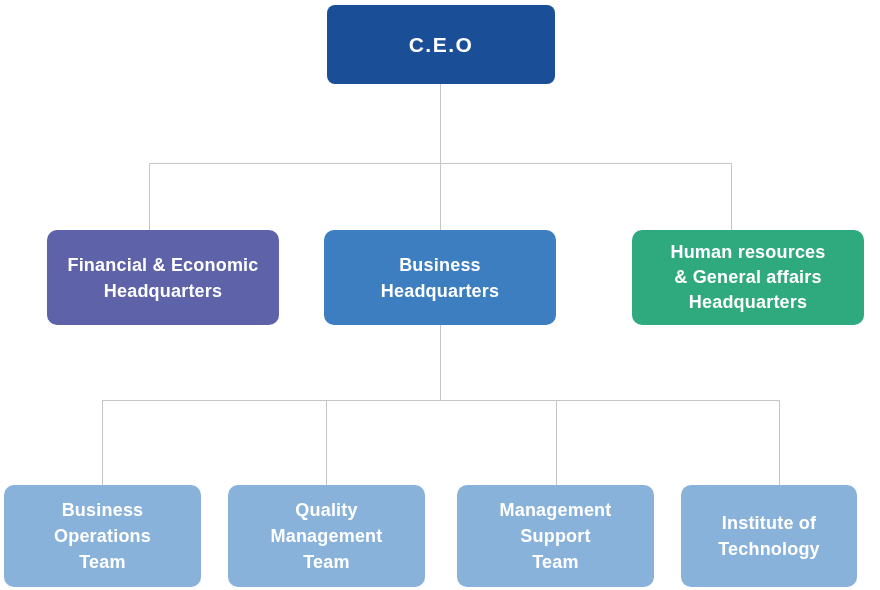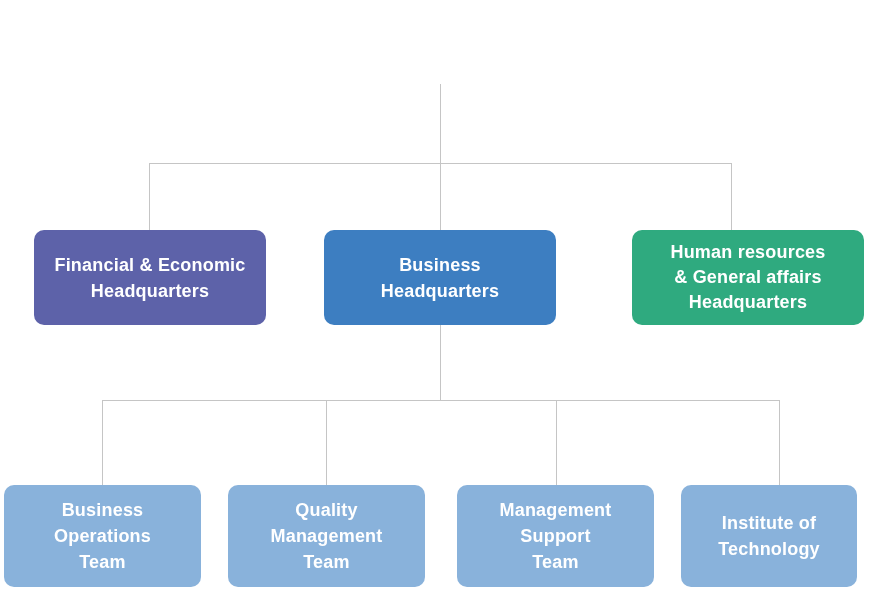--- a/index.html
+++ b/index.html
@@ -20,21 +20,21 @@
   }
   .node .label{
     white-space:pre-line;
     font-weight:700;
     font-size:18px;
     line-height:26px;
     letter-spacing:0.2px;
   }
   .n-ceo{left:327px;top:5px;width:228px;height:79px;border-radius:8px;}
   .n-ceo .label{font-size:21px;letter-spacing:1.5px;}
-  .n-fin{left:34px;top:230px;width:232px;height:95px;}
+  .n-fin{left:47px;top:230px;width:232px;height:95px;}
   .n-biz{left:324px;top:230px;width:232px;height:95px;}
   .n-hr{left:616px;top:230px;width:232px;height:95px;}
   .n-hr .label{line-height:25px;}
   .n-t1{left:4px;top:485px;width:197px;height:102px;}
   .n-t2{left:228px;top:485px;width:197px;height:102px;}
   .n-t3{left:457px;top:485px;width:197px;height:102px;}
   .n-t4{left:681px;top:485px;width:176px;height:102px;align-items:center;}
   .line{position:absolute;}
   .v{width:1px;}
   .h{height:1px;}
@@ -60,20 +60,23 @@
   <div class="line v l-fin-drop" style="background: rgb(197, 197, 197);"></div>
   <div class="line v l-biz-drop" style="background: rgb(197, 197, 197);"></div>
   <div class="line v l-hr-drop" style="background: rgb(197, 197, 197);"></div>
   <div class="line v l-biz-stem" style="background: rgb(197, 197, 197);"></div>
   <div class="line h l-bot-h" style="background: rgb(197, 197, 197);"></div>
   <div class="line v l-t1-drop" style="background: rgb(197, 197, 197);"></div>
   <div class="line v l-t2-drop" style="background: rgb(197, 197, 197);"></div>
   <div class="line v l-t3-drop" style="background: rgb(197, 197, 197);"></div>
   <div class="line v l-t4-drop" style="background: rgb(197, 197, 197);"></div>
 
+  <div class="node n-ceo" style="background: rgb(26, 79, 152);">
+    <span class="label">C.E.O</span>
+  </div>
 
   <div class="node n-fin" style="background: rgb(93, 98, 169);">
     <span class="label">Financial &amp; Economic
 Headquarters</span>
   </div>
   <div class="node n-biz" style="background: rgb(61, 126, 193);">
     <span class="label">Business
 Headquarters</span>
   </div>
   <div class="node n-hr" style="background: rgb(47, 170, 127); margin-left: 16px;">

